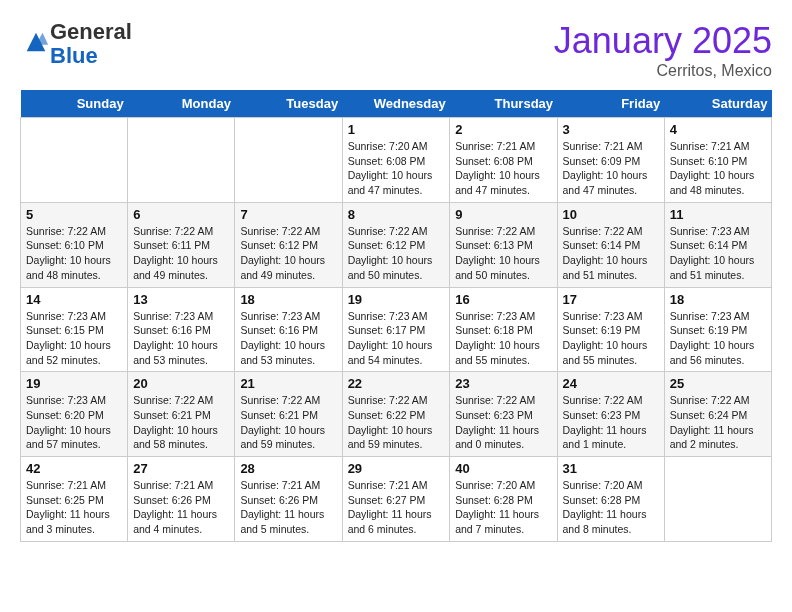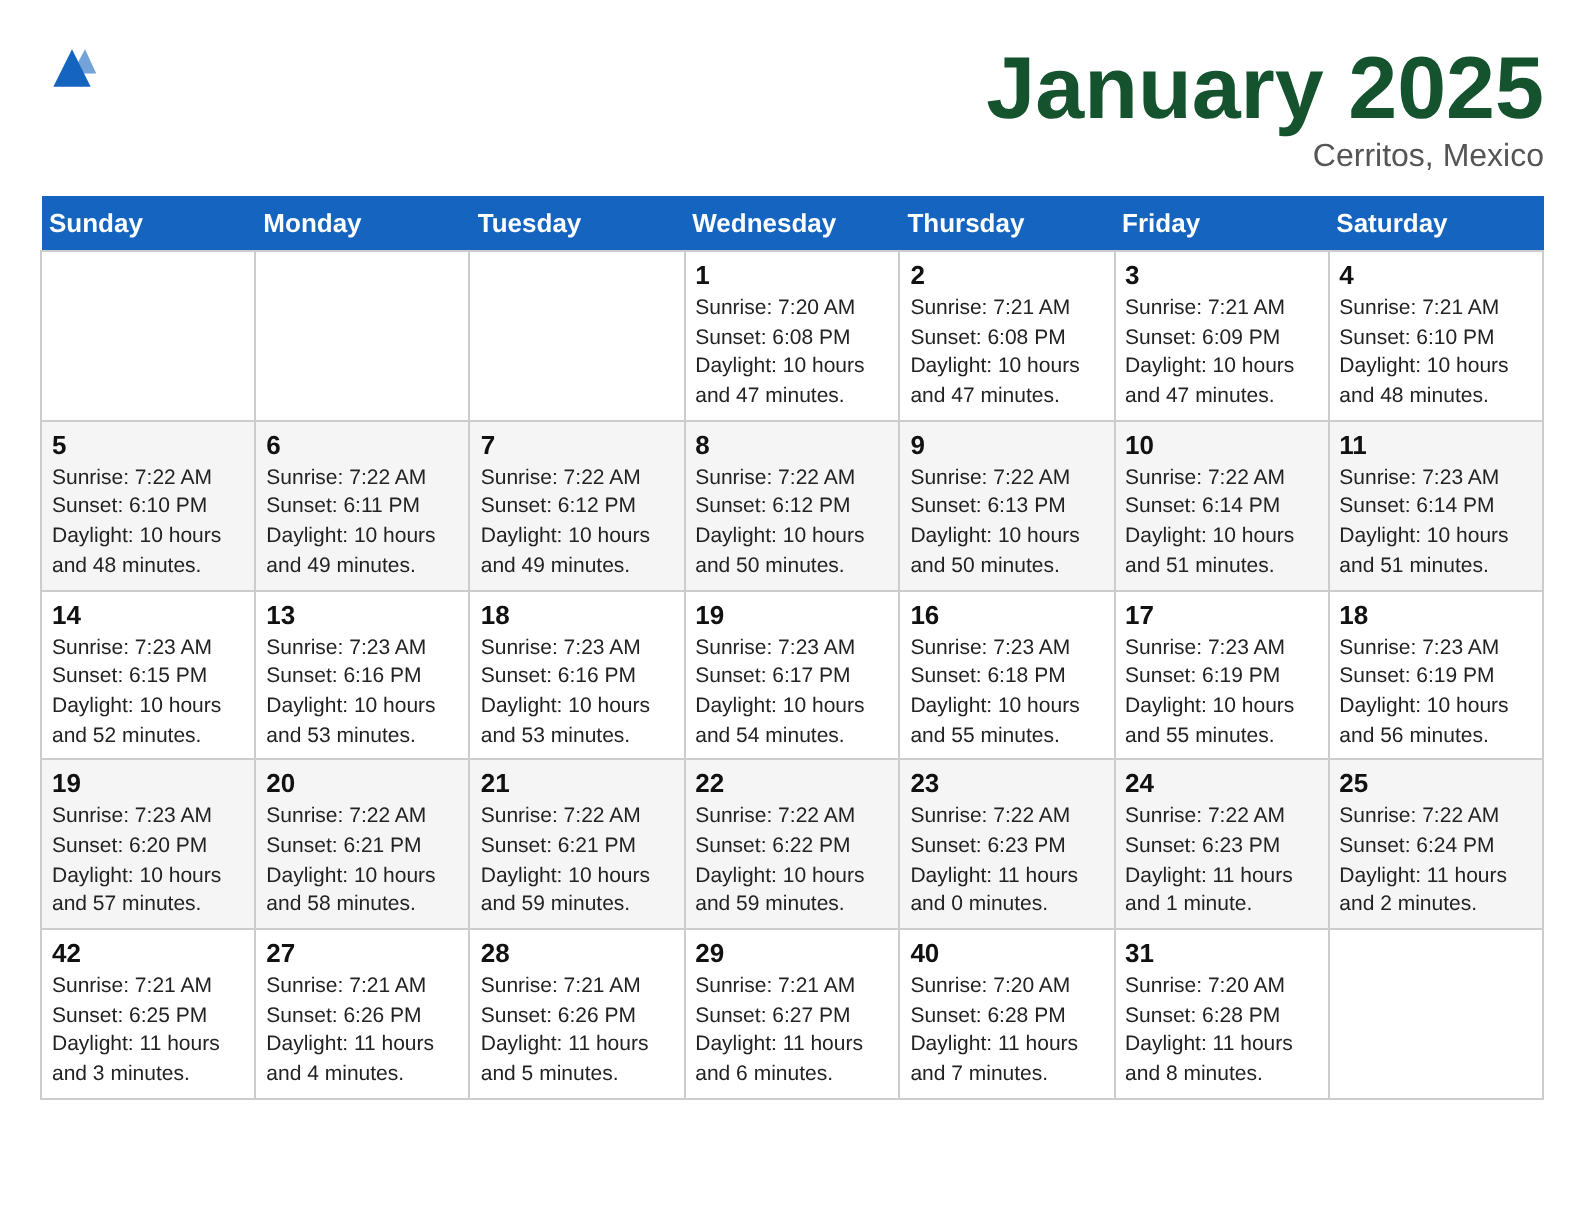--- a/index.html
+++ b/index.html
@@ -29,38 +29,38 @@
     .logo-blue { color: #1565c0; }
     .logo-icon {
       width: 28px;
       height: 28px;
       margin-left: 2px;
     }
     .title-block {
       text-align: right;
     }
     .month-title {
-      font-size: 44px;
-      font-weight: bold;
-      color: #14532d;
+      font-size: 36px;
+      font-weight: normal;
+      color: #6d28d9;
     }
     .subtitle {
       font-size: 16px;
       color: #555;
     }
     table {
       width: 100%;
       border-collapse: collapse;
       font-size: 11px;
     }
     thead tr th {
       background: #1565c0;
       color: #fff;
       padding: 6px 4px;
-      text-align: left;
+      text-align: right;
       font-size: 13px;
       font-weight: bold;
     }
     tbody tr td {
       border: 1px solid #ccc;
       vertical-align: top;
       padding: 4px 5px;
       width: 108px;
       min-height: 80px;
       height: 80px;
@@ -89,20 +89,24 @@
 </head>
 <body>
 
 <div class="header">
   <div class="logo">
     <div>
       <svg class="logo-icon" viewBox="0 0 30 30" xmlns="http://www.w3.org/2000/svg">
         <polygon points="5,25 15,5 25,25" fill="#1565c0"></polygon>
         <polygon points="15,18 22,5 28,18" fill="#1565c0" opacity="0.6"></polygon>
       </svg>
+    </div>
+    <div class="logo-text">
+      <span class="logo-general">General</span><br>
+      <span class="logo-blue">Blue</span>
     </div>
   </div>
   <div class="title-block">
     <div class="month-title">January 2025</div>
     <div class="subtitle">Cerritos, Mexico</div>
   </div>
 </div>
 
 <table>
   <thead>

